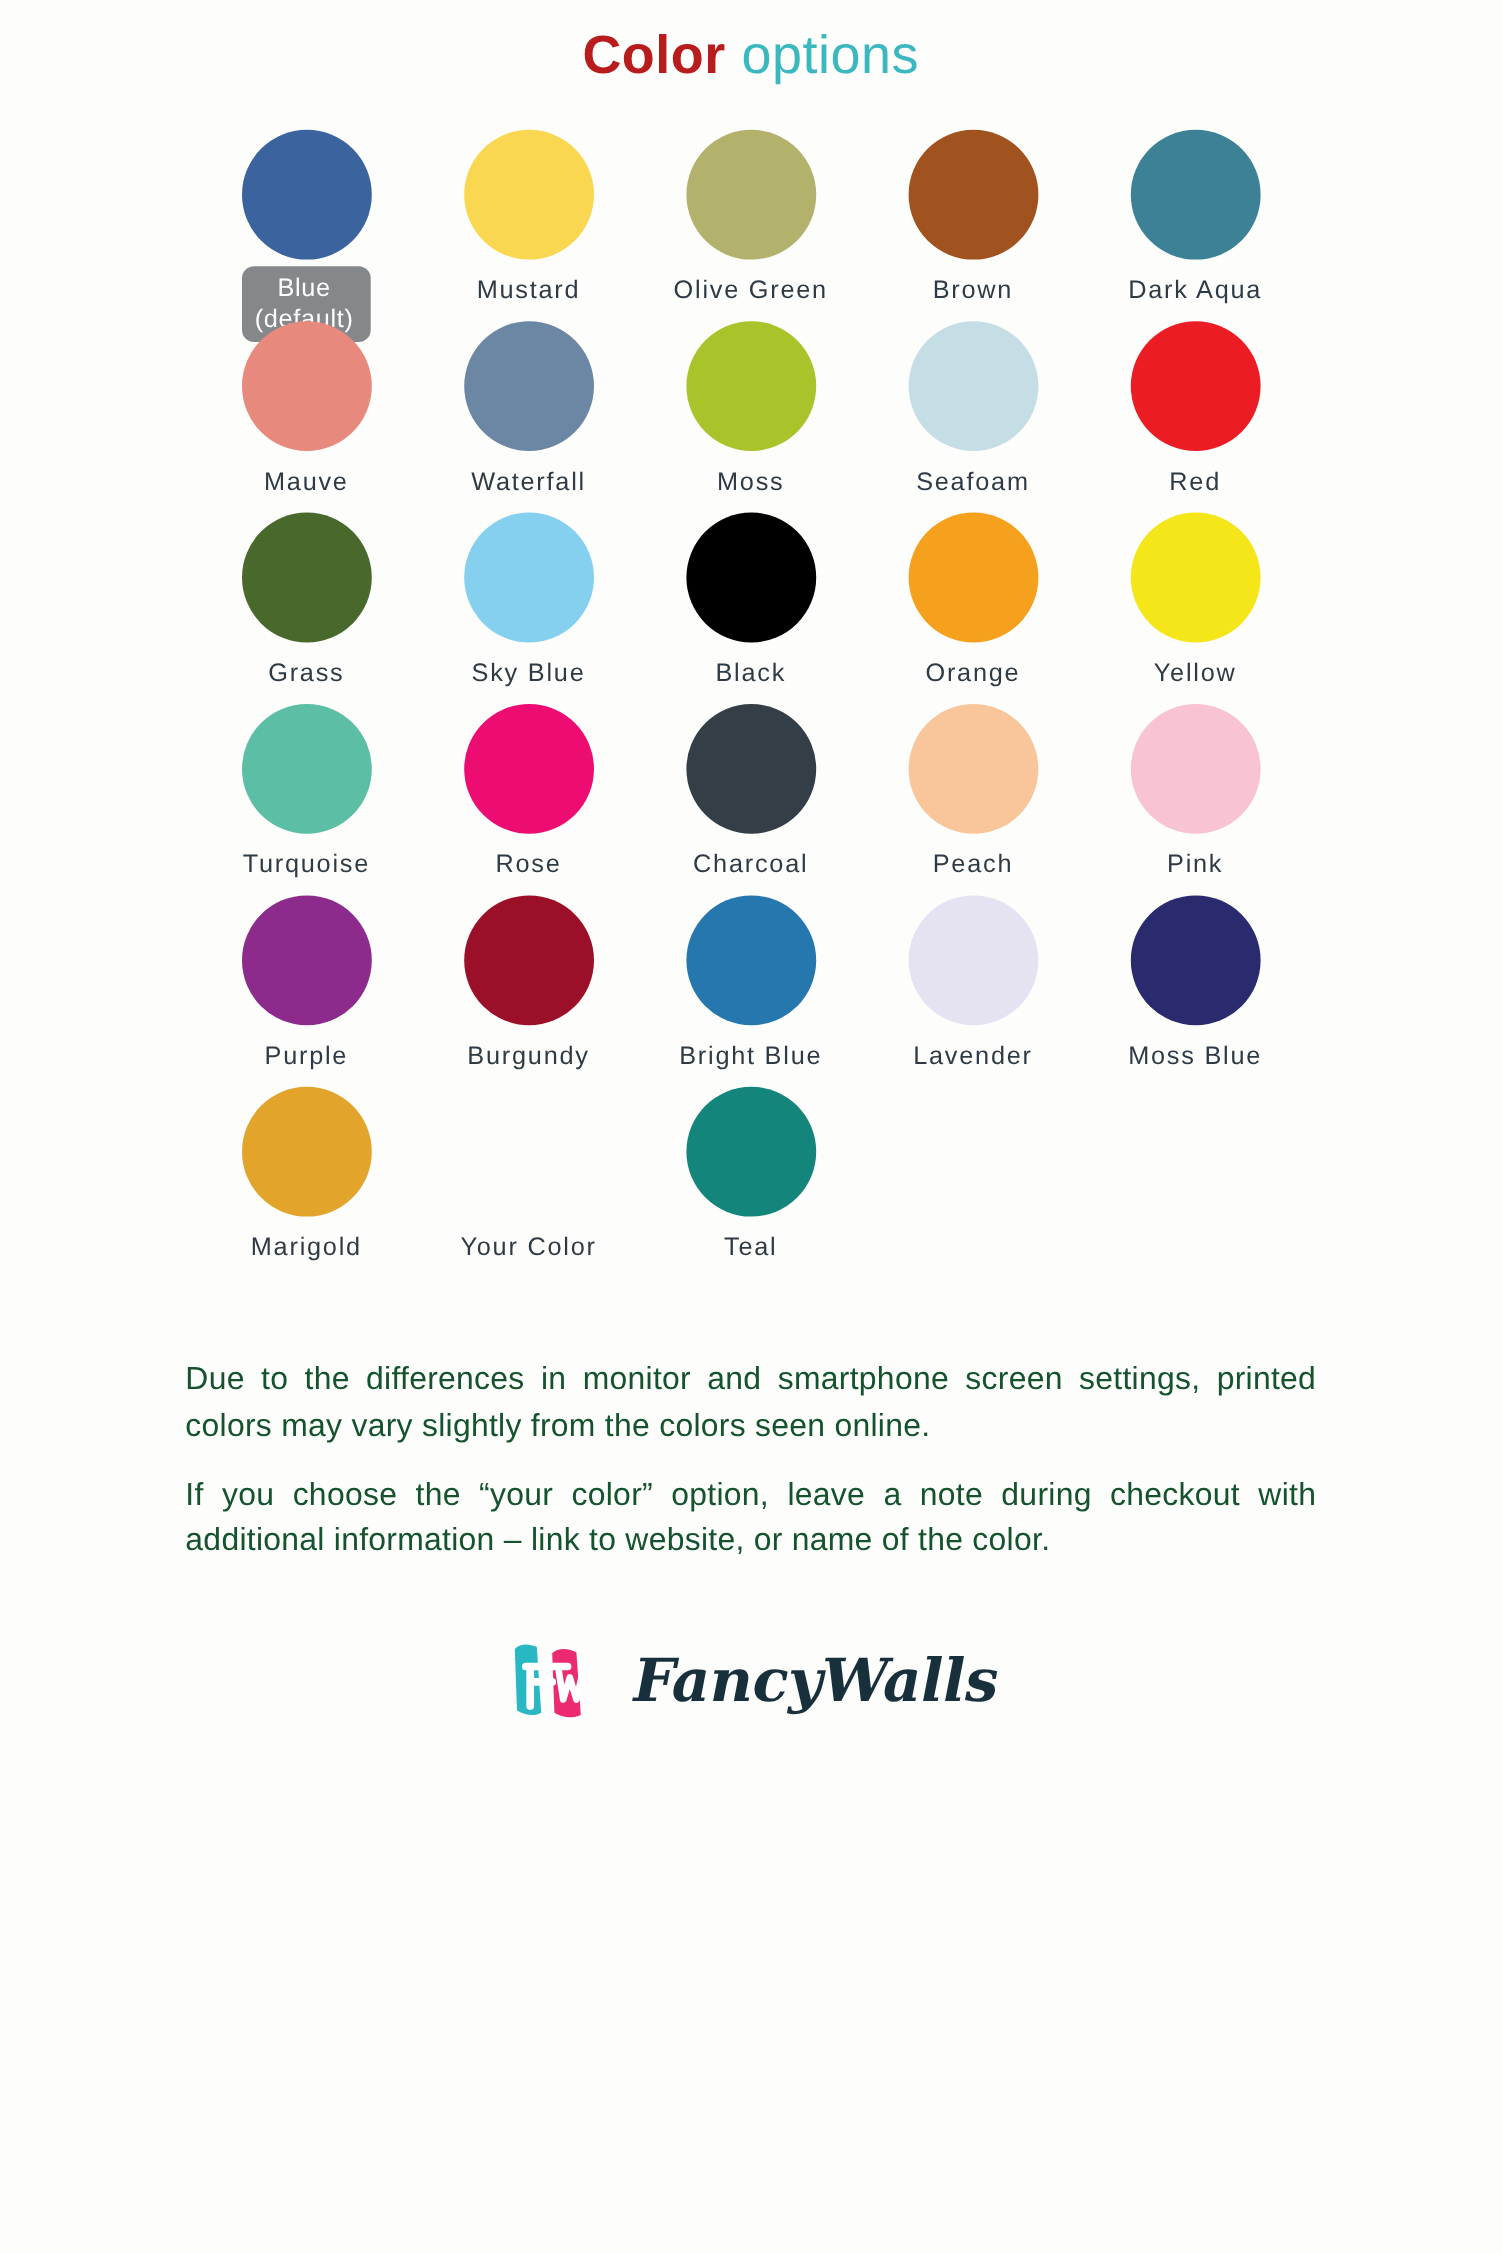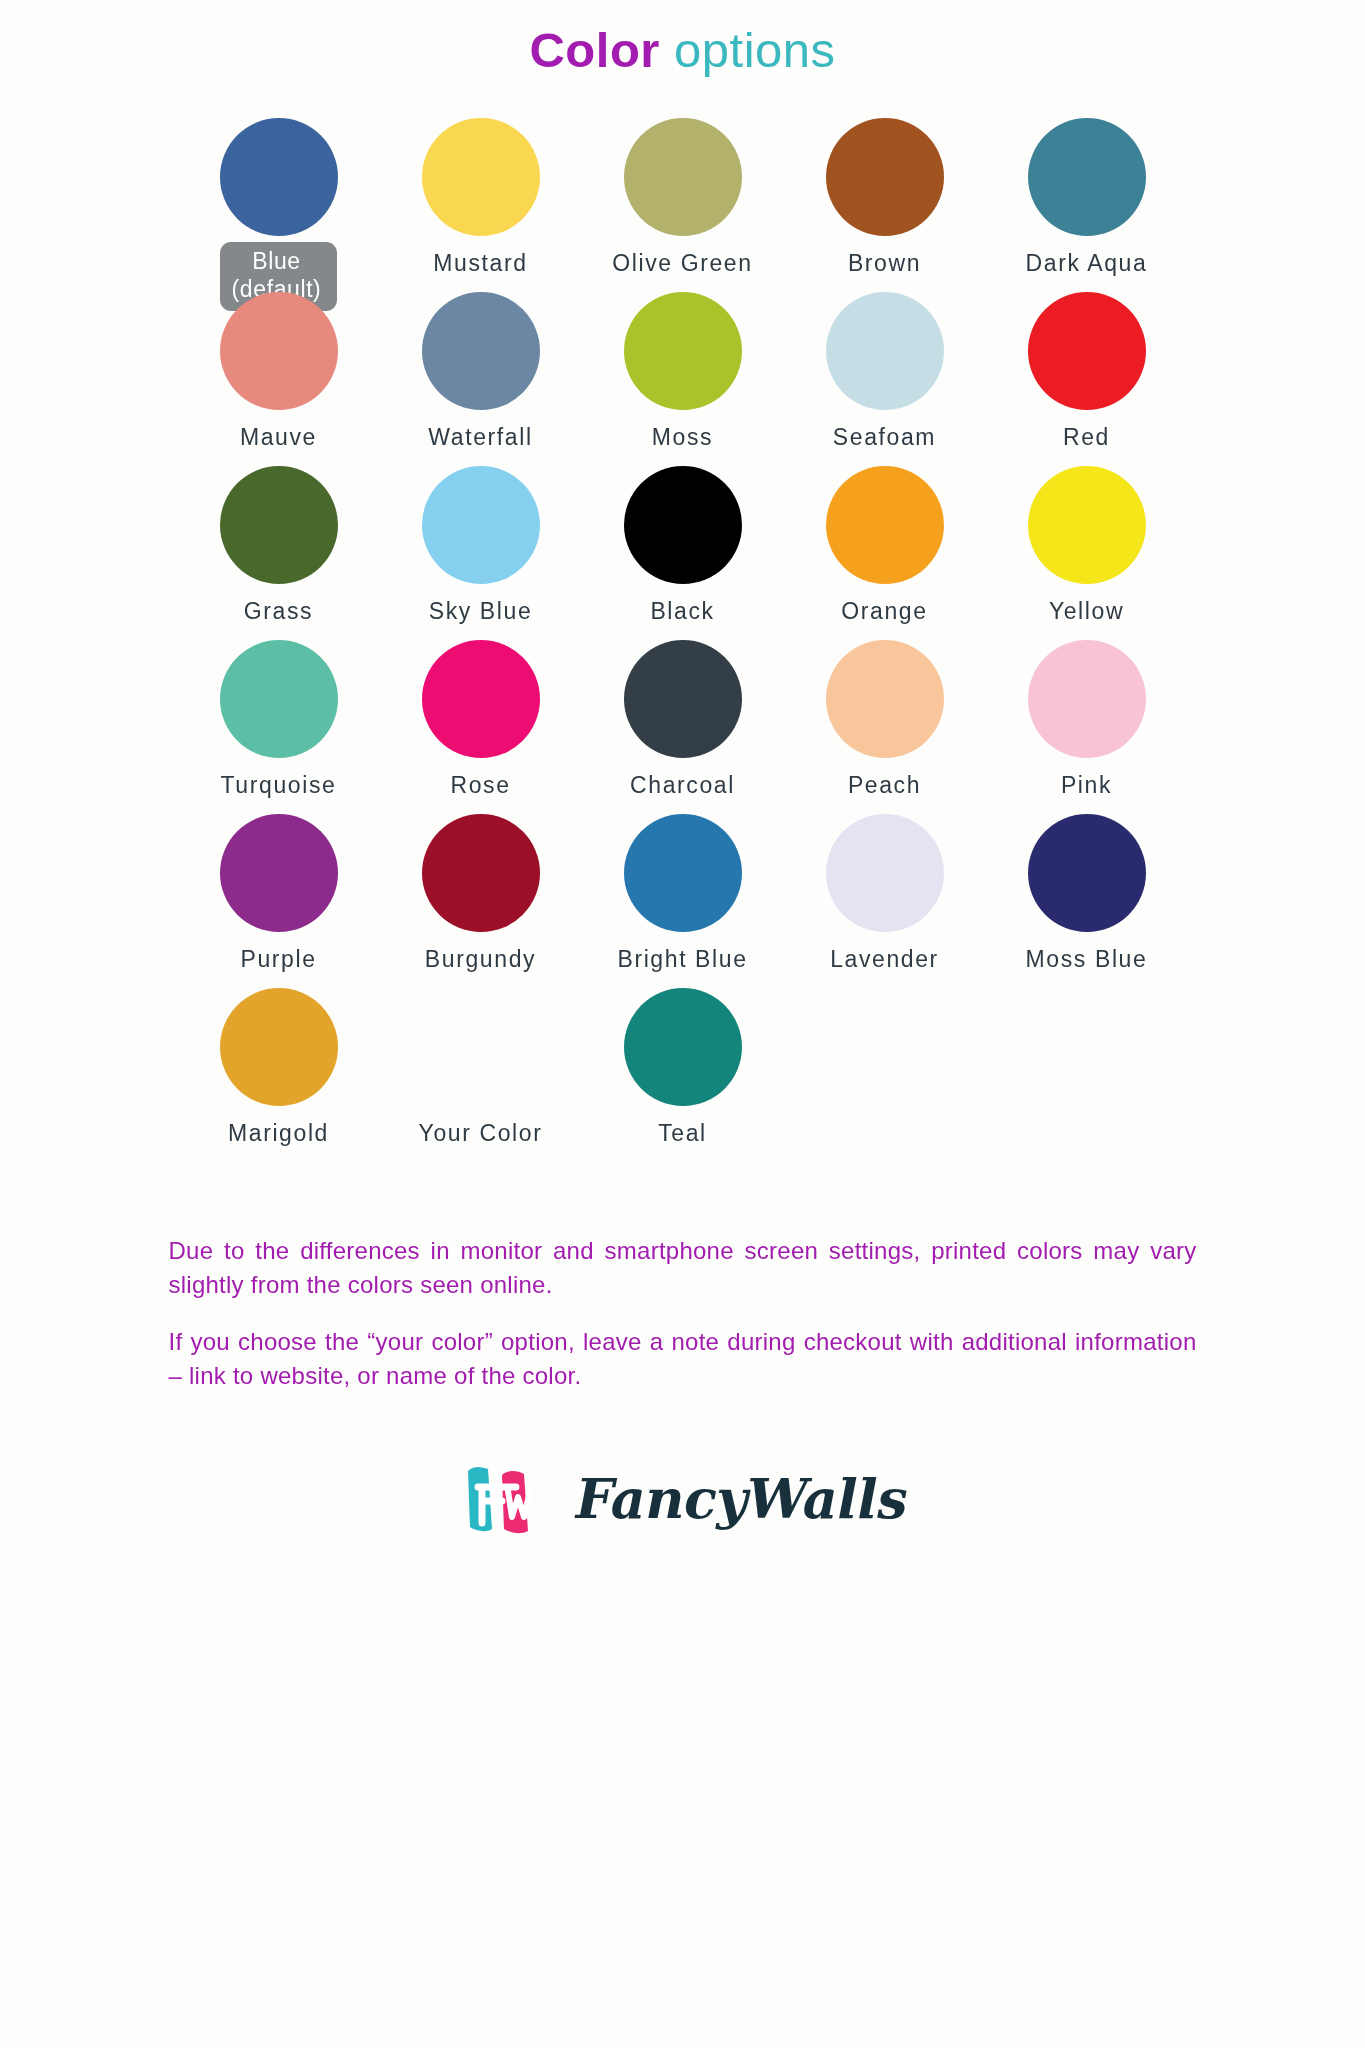--- a/index.html
+++ b/index.html
@@ -30,21 +30,21 @@
     text-align: center;
     padding-top: 22px;
   }
   .title {
     font-size: 49px;
     font-weight: 700;
     letter-spacing: 0.5px;
     line-height: 1.15;
     white-space: nowrap;
   }
-  .title .t-color  { color: #a21caf; }
+  .title .t-color  { color: #b91c1c; }
   .title .t-options{ color: #3bb8bf; font-weight: 400; }
 
   
   .grid {
     margin: 0 auto;
     padding-top: 40px;
     width: 1010px;
     display: grid;
     grid-template-columns: repeat(5, 1fr);
     row-gap: 0px;
@@ -94,23 +94,23 @@
   }
   .badge .b2 { display: block; }
 
   
   .note {
     margin: 0 auto;
     width: 1200px;
     padding: 72px 86px 0 86px;
   }
   .note p {
-    font-size: 24px;
+    font-size: 29px;
     line-height: 1.42;
-    color: #a21caf;
+    color: #14532d;
     text-align: justify;
     letter-spacing: 0.25px;
   }
   .note p + p { margin-top: 22px; }
 
   
   .logo-wrap {
     margin-top: 58px;
     display: flex;
     align-items: center;

